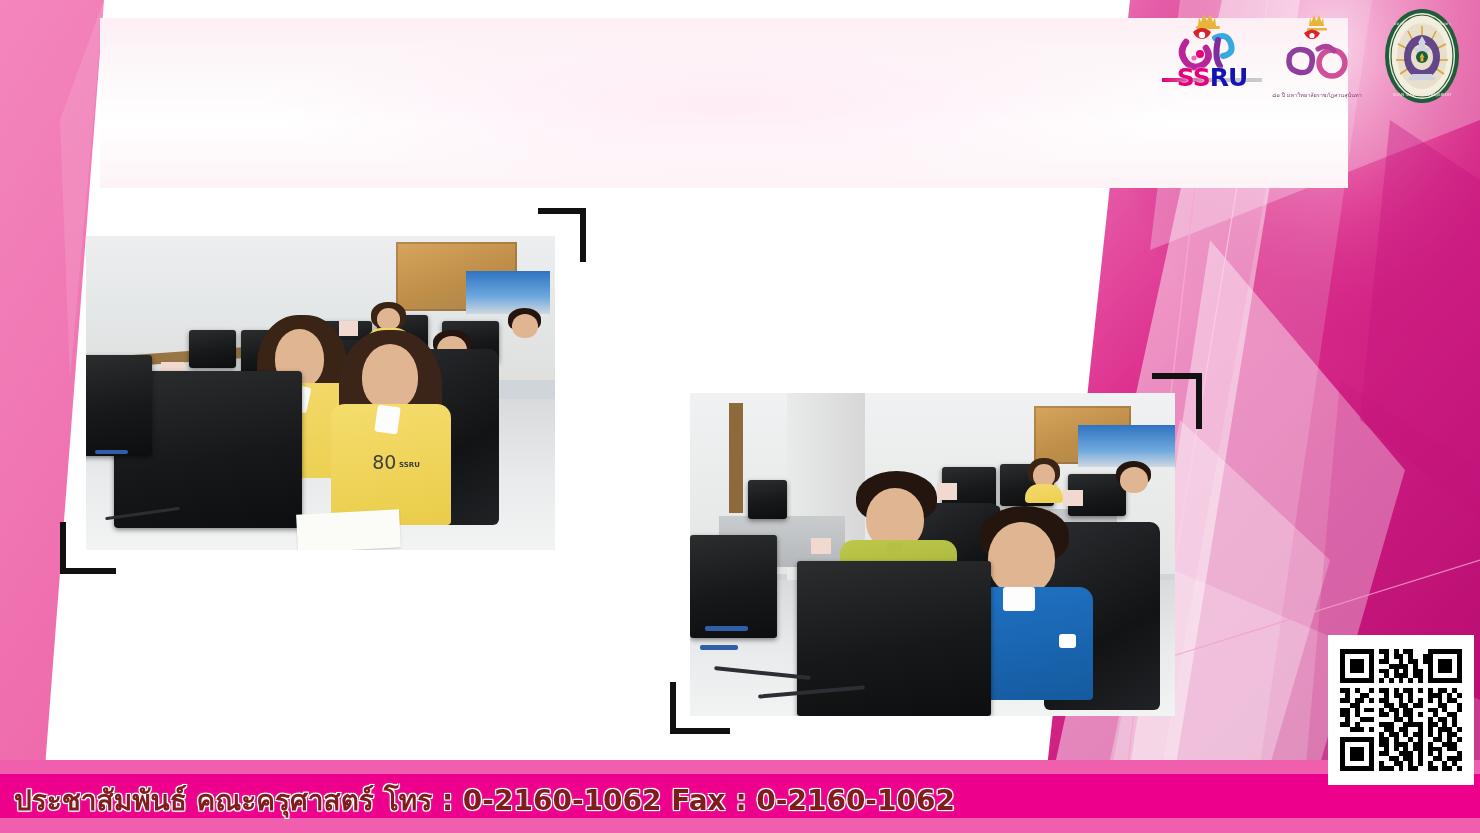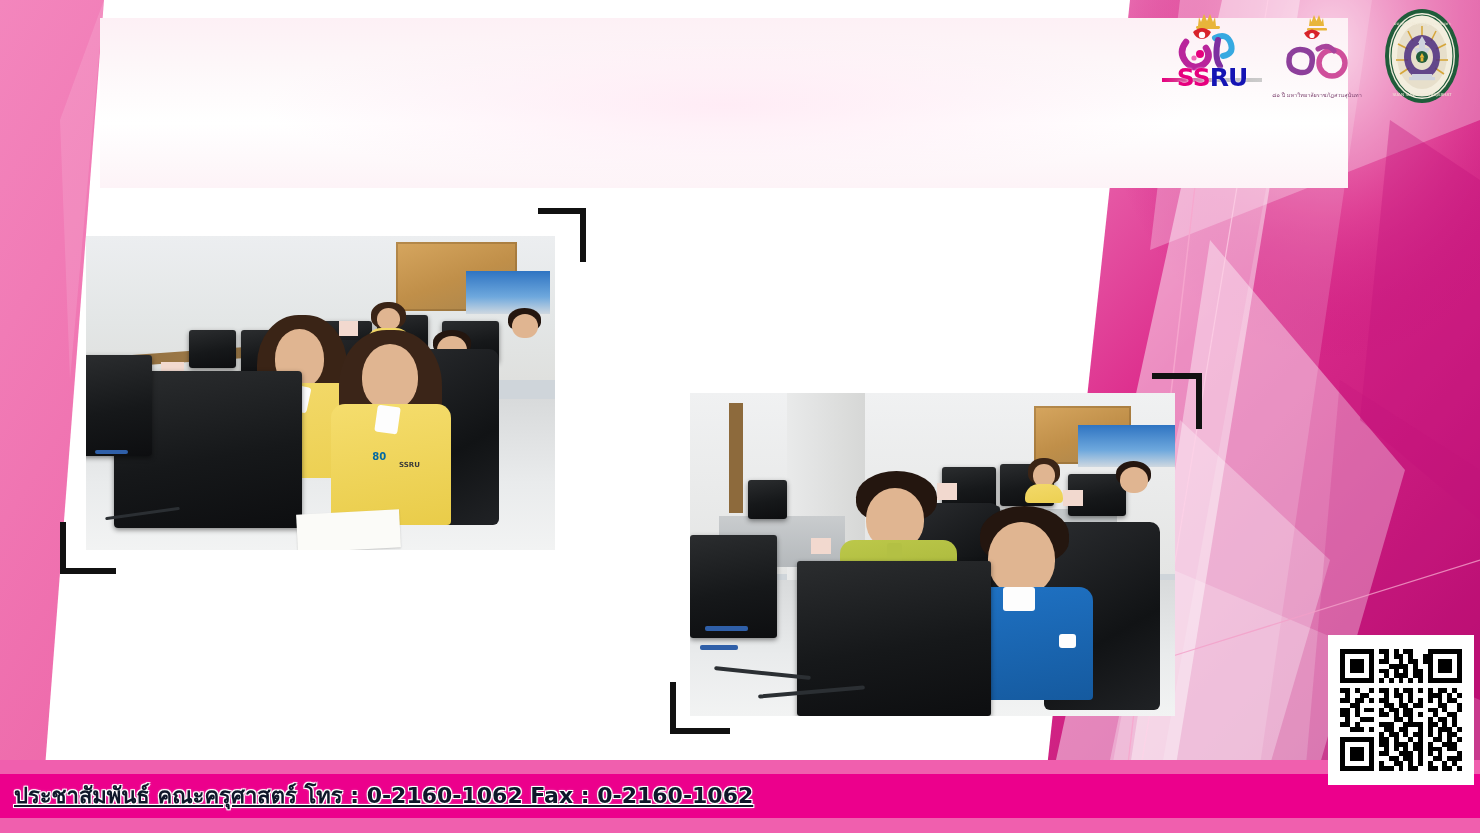--- a/index.html
+++ b/index.html
@@ -106,42 +106,41 @@
   .person{position:absolute;}
   .head{position:absolute;border-radius:50% 50% 46% 46%;background:#e0b591;}
   .hair{position:absolute;border-radius:50% 50% 40% 40%;background:#24160f;}
   .hair-long{position:absolute;border-radius:46% 46% 40% 40%;background:#3a2416;}
   .torso{position:absolute;border-radius:14px 14px 4px 4px;}
   .shirt-yellow{background:linear-gradient(170deg,#f5dd6d,#e9cc49);}
   .shirt-yellow2{background:linear-gradient(170deg,#f3d96a,#ecd052);}
   .shirt-green{background:linear-gradient(170deg,#bcc84a,#9aa92f);}
   .shirt-blue{background:linear-gradient(170deg,#1f72c4,#155a9f);}
   .collar{position:absolute;background:#fdfdfd;border-radius:3px;}
-  .badge80{position:absolute;color:#0369a1;font-weight:700;font-size:10px;
+  .badge80{position:absolute;color:#404040;font-weight:400;font-size:19px;
         font-family:"DejaVu Sans",sans-serif;letter-spacing:0px;}
   .badge-ssru{position:absolute;color:#3a3a3a;font-weight:700;font-size:7px;
         font-family:"DejaVu Sans",sans-serif;}
   .paper{position:absolute;background:#fbfbf8;transform:rotate(-3deg);
         box-shadow:0 1px 2px rgba(0,0,0,.18);}
   .cable{position:absolute;background:#2b2f33;border-radius:2px;}
   .cable-blue{position:absolute;background:#2f5fa8;border-radius:2px;}
   .tag{position:absolute;background:#f2d9cf;}
 
   
   .footer{position:absolute;left:0;bottom:0;width:1480px;height:73px;z-index:45;}
   .footer .strip-top{position:absolute;left:0;top:0;width:100%;height:14px;background:#f05fae;}
   .footer .strip-mid{position:absolute;left:0;top:14px;width:100%;height:44px;background:#ec008c;}
   .footer .strip-bot{position:absolute;left:0;top:58px;width:100%;height:15px;background:#f05fae;}
   .footer-text{
     position:absolute;left:14px;top:18px;
     font-family:"DejaVu Sans","Liberation Sans",sans-serif;
-    font-size:22px;font-weight:700;color:#0f172a;
+    font-size:28px;font-weight:700;color:#7f1d1d;
     white-space:nowrap;
     text-shadow:1px 1px 0 #fff,-1px 1px 0 #fff,1px -1px 0 #fff,-1px -1px 0 #fff,0 0 3px #fff;
-    text-decoration:underline;
   }
 
   
   .qr-box{
     position:absolute;right:6px;bottom:48px;width:146px;height:150px;
     background:#ffffff;z-index:46;display:flex;align-items:center;justify-content:center;
   }
   .qr{image-rendering:pixelated;}
 </style>
 </head>

